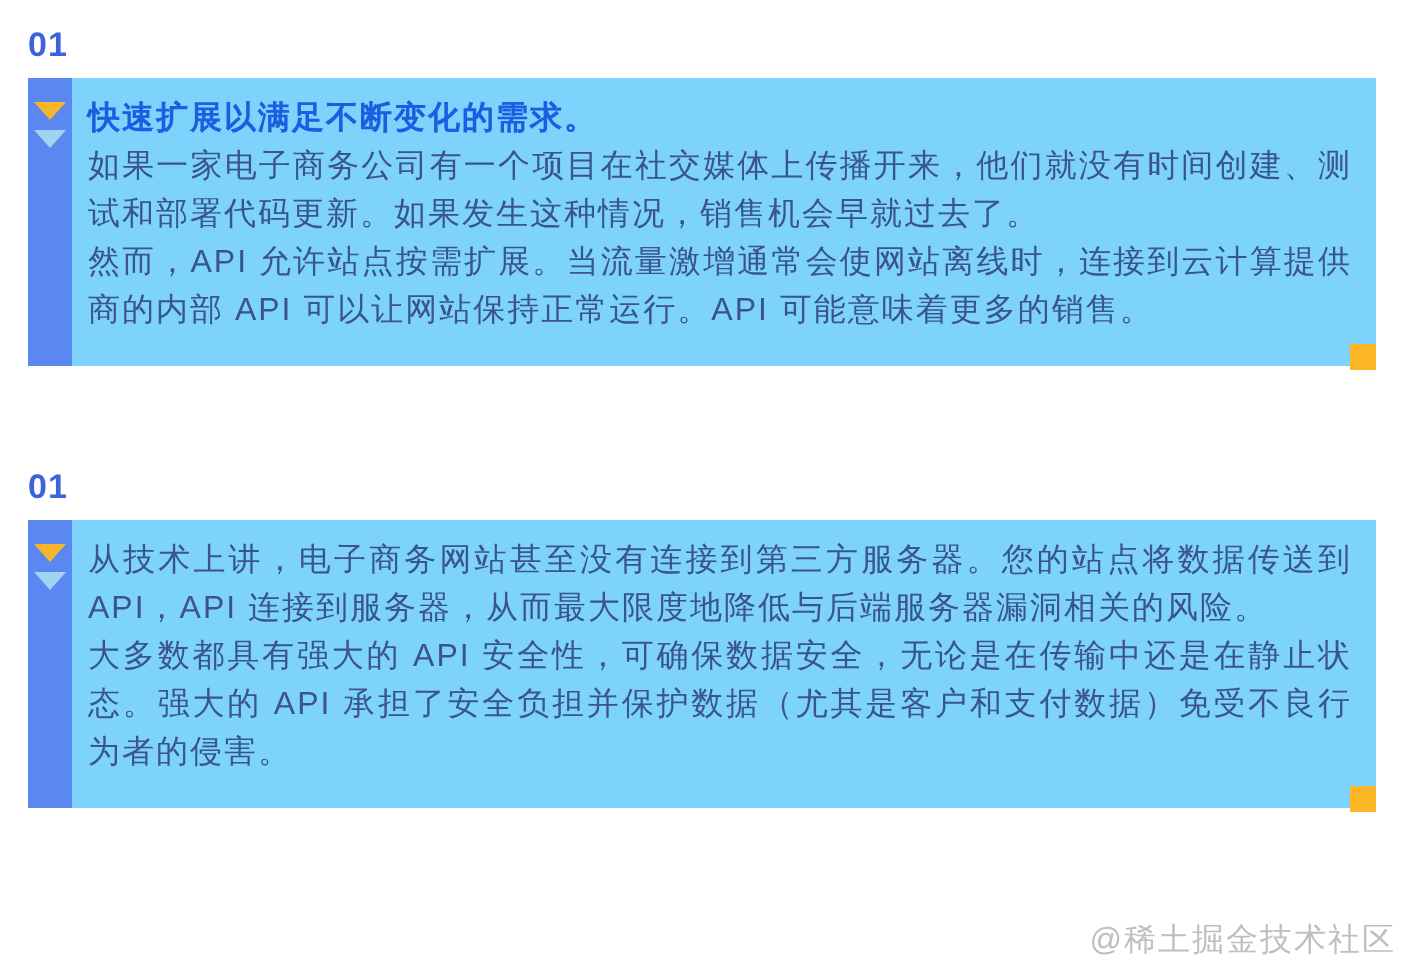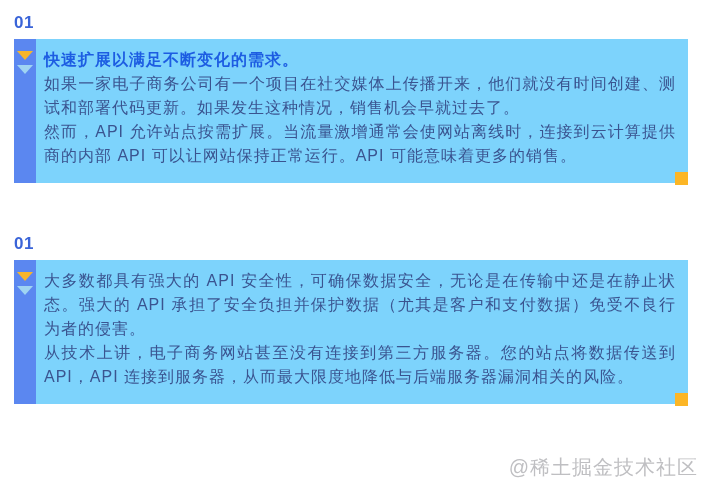--- a/index.html
+++ b/index.html
@@ -72,21 +72,21 @@
     width: 13px;
     height: 13px;
     background: #fcb626;
   }
   .section-gap { height: 38px; }
 
   .watermark {
     position: absolute;
     right: 8px;
     bottom: 3px;
-    font-size: 20px;
+    font-size: 16px;
     color: #bfbfc2;
     letter-spacing: 1px;
   }
 </style>
 </head>
 <body>
 
 <div class="page">
 
   <div class="sec-number">01</div>
@@ -109,21 +109,21 @@
 
   <div class="sec-number">01</div>
   <div class="section-row">
     <div class="section-bar">
       <div class="marker-icon">
         <span class="tri tri-yellow"></span>
         <span class="tri tri-lightblue"></span>
       </div>
     </div>
     <div class="section-content">
+      <p class="sec-para">从技术上讲，电子商务网站甚至没有连接到第三方服务器。您的站点将数据传送到 API，API 连接到服务器，从而最大限度地降低与后端服务器漏洞相关的风险。</p>
       <p class="sec-para">大多数都具有强大的 API 安全性，可确保数据安全，无论是在传输中还是在静止状态。强大的 API 承担了安全负担并保护数据（尤其是客户和支付数据）免受不良行为者的侵害。</p>
-      <p class="sec-para">从技术上讲，电子商务网站甚至没有连接到第三方服务器。您的站点将数据传送到 API，API 连接到服务器，从而最大限度地降低与后端服务器漏洞相关的风险。</p>
       <div class="corner-square"></div>
     </div>
   </div>
 
   <div class="watermark">@稀土掘金技术社区</div>
 
 </div>
 
 </body></html>

